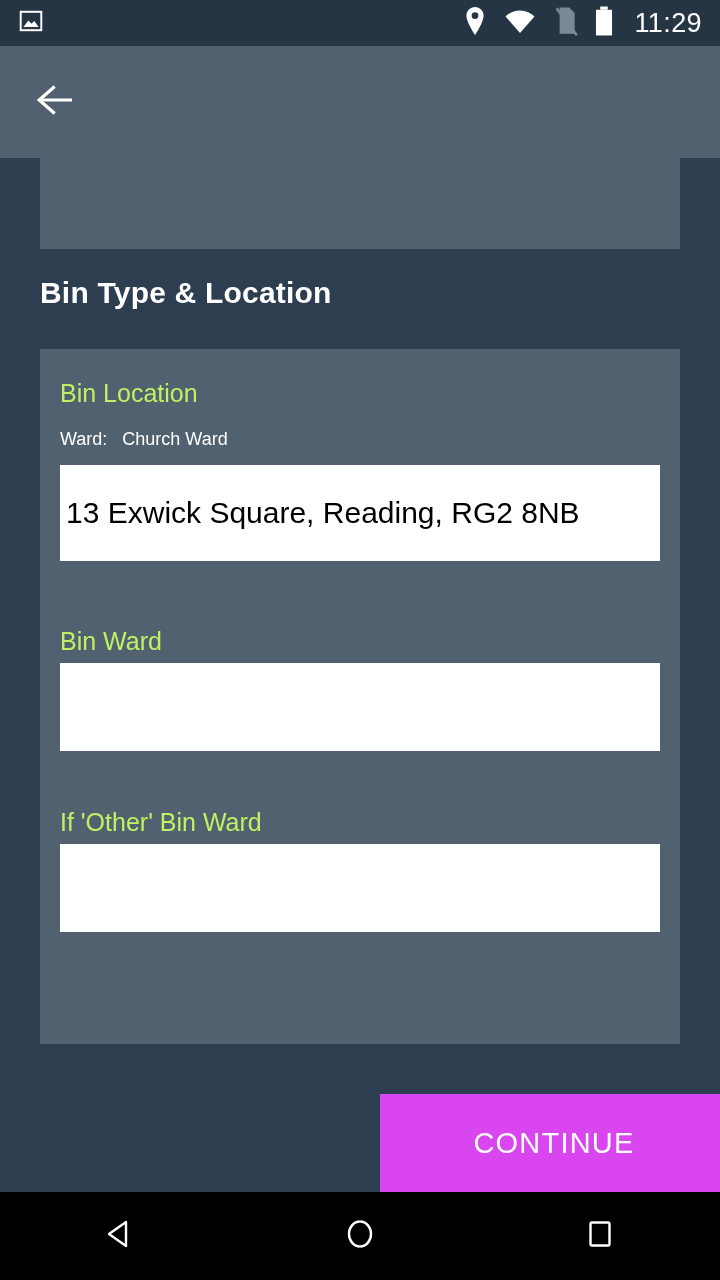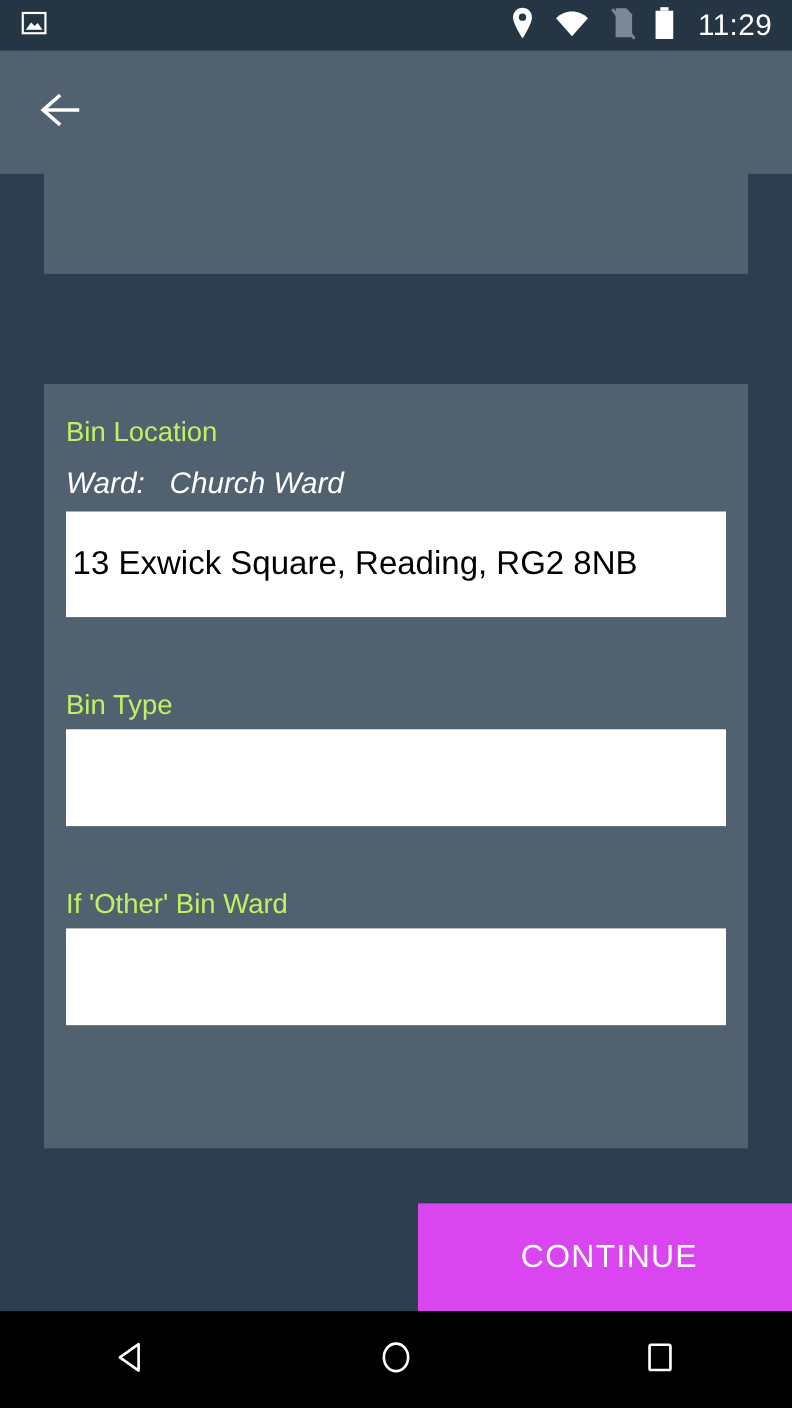--- a/index.html
+++ b/index.html
@@ -89,26 +89,25 @@
 
   .field-label {
     color:#bef264;
     font-size:25px;
     line-height:32px;
     font-weight:400;
     margin-bottom:6px;
   }
   .ward-row {
     color:#ffffff;
-    font-size:27px;
+    font-size:18px;
     line-height:32px;
     margin-top:14px;
     margin-bottom:10px;
     white-space:pre;
-    font-style:italic;
   }
   .text-input {
     width:600px;
     background:#ffffff;
     border:none;
     display:flex;
     align-items:center;
     padding:0 6px;
     overflow:hidden;
   }
@@ -200,34 +199,35 @@
       <span class="sb-clock">11:29</span>
     </div>
   </div>
 
   <div class="content">
 
     <div class="card card-partial">
       <div class="partial-text">of one bin at this location.</div>
     </div>
 
+    <div class="section-title">Bin Type &amp; Location</div>
 
     <div class="card card-main">
 
       <div class="field-label">Bin Location</div>
 
       <div class="ward-row">Ward:   Church Ward</div>
 
       <div class="text-input input-addr">
         <span class="val">13 Exwick Square, Reading, RG2 8NB</span>
       </div>
 
       <div class="gap-a"></div>
 
-      <div class="field-label">Bin Type</div>
+      <div class="field-label">Bin Ward</div>
       <div class="text-input input-blank">
         <span class="val"></span>
       </div>
 
       <div class="gap-b"></div>
 
       <div class="field-label">If 'Other' Bin Ward</div>
       <div class="text-input input-blank">
         <span class="val"></span>
       </div>

